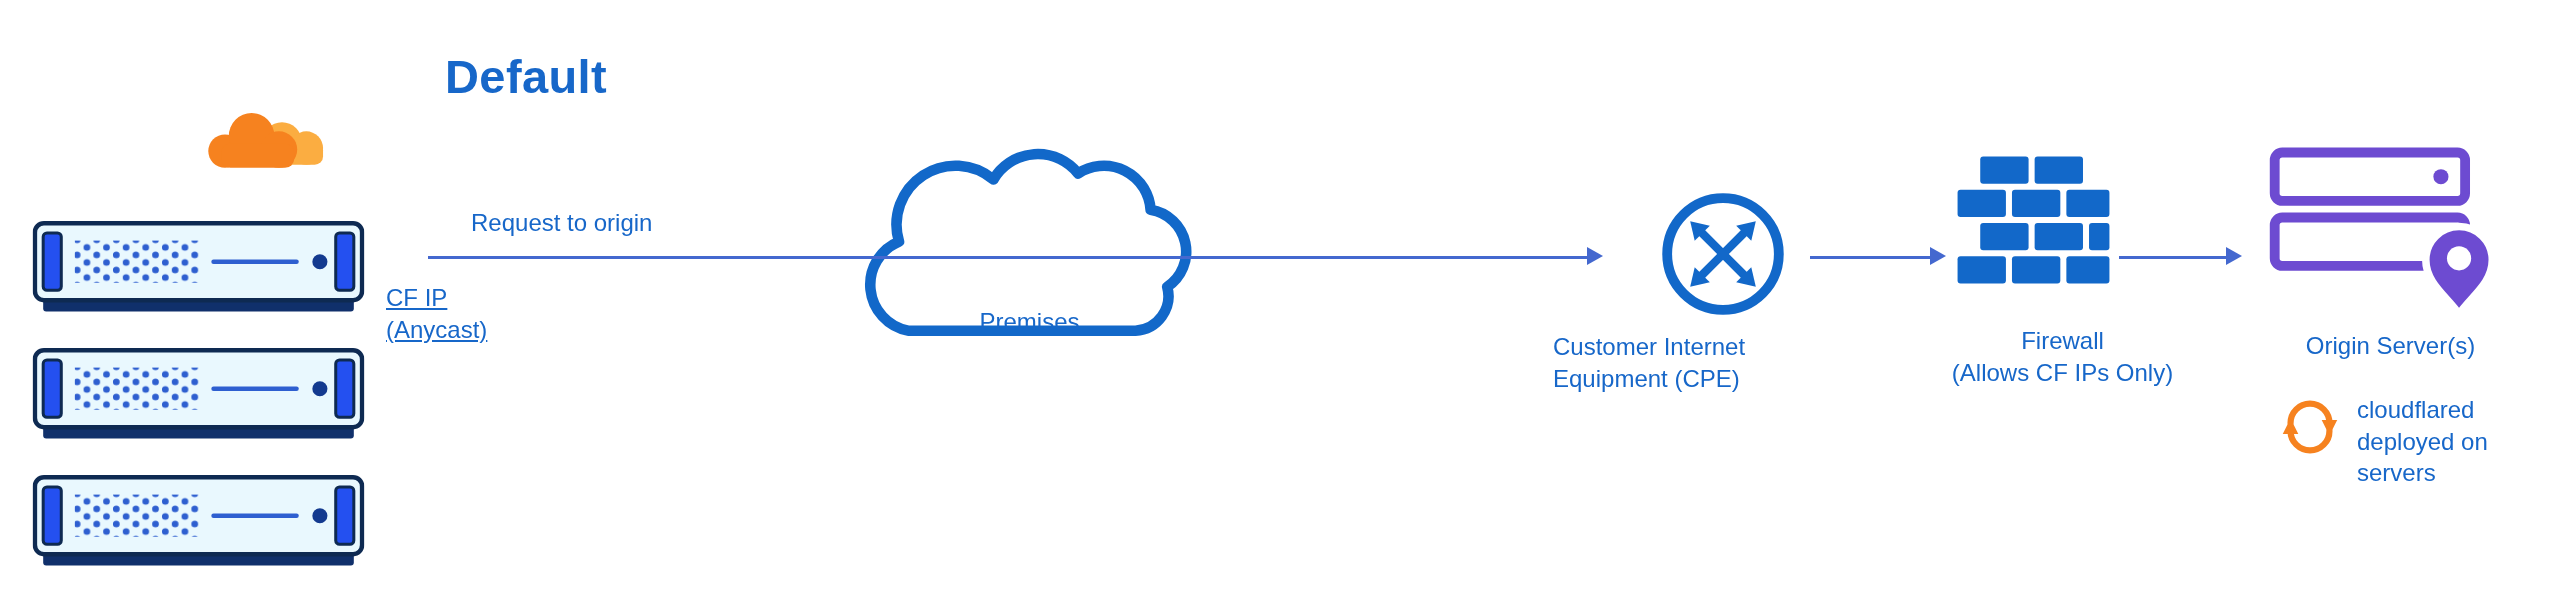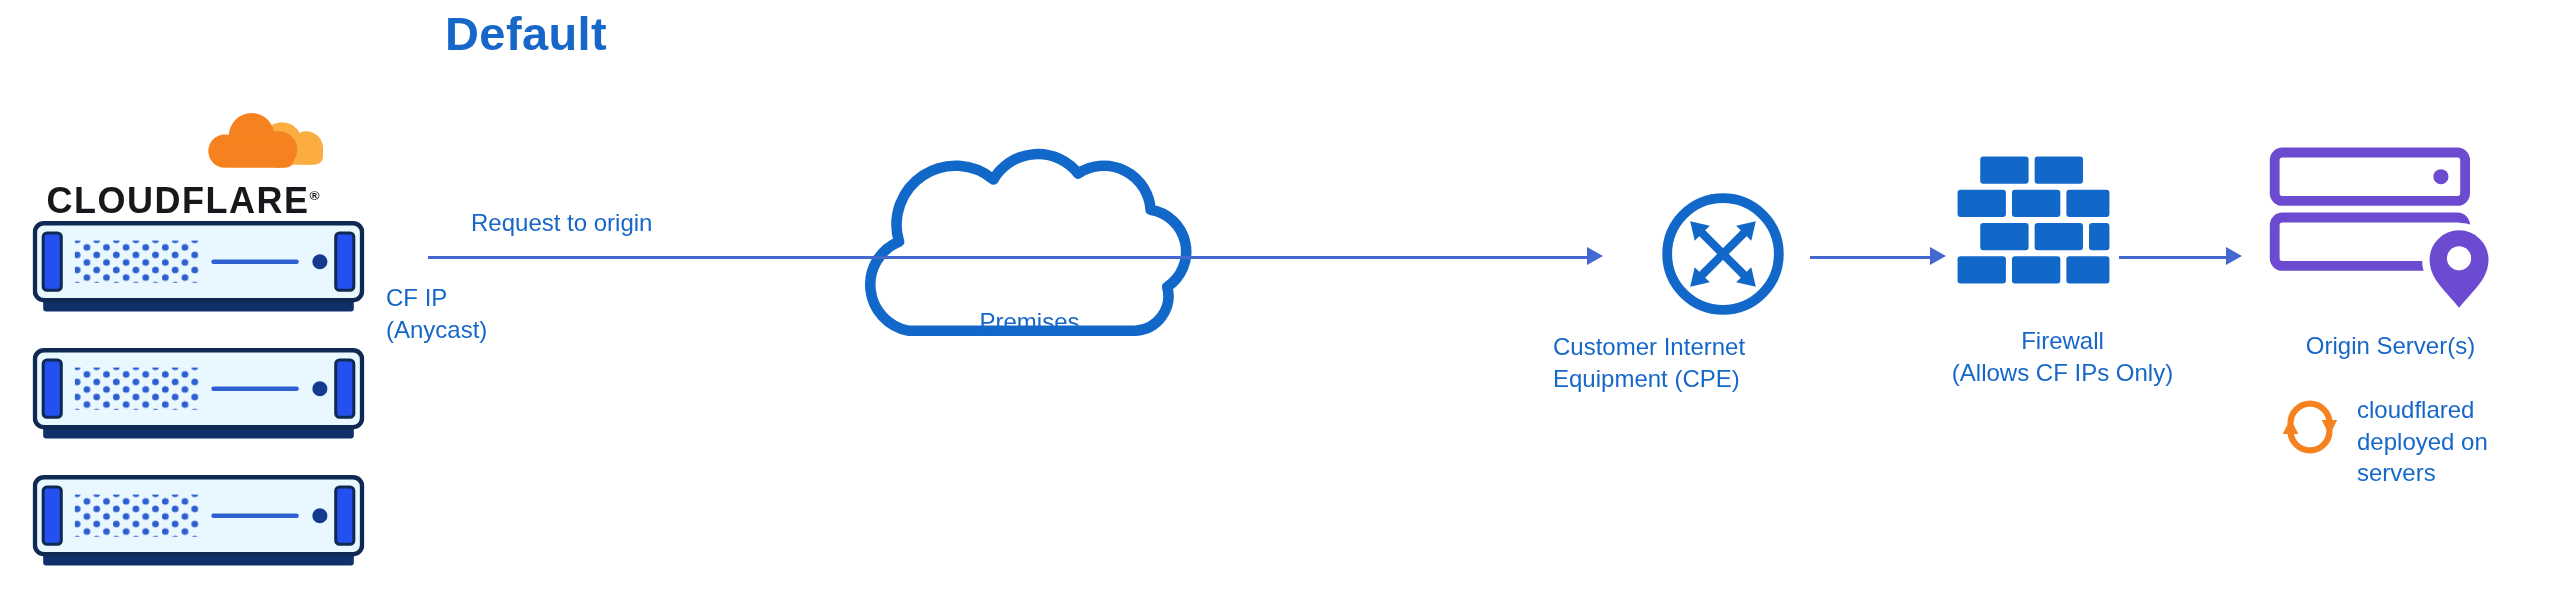--- a/index.html
+++ b/index.html
@@ -1,20 +1,20 @@
 <!DOCTYPE html>
 <html style="--text-blue: #1767c9; --line-blue: #4468cf; --icon-blue: #1268c9; --orange: #F6821F; --orange-light: #FBAD41; --purple: #6d4bd1; --wordmark-black: #17181c;font-size:12px"><head>
 <meta charset="utf-8">
 <style>
   * { margin:0; padding:0; box-sizing:border-box; }
   html,body { background:#ffffff; font-family:"Liberation Sans", sans-serif; }
   #canvas { position:relative; width:2576px; height:614px; background:#ffffff; overflow:hidden; }
   .abs { position:absolute; }
 
-  .title { color:var(--text-blue); font-size:47px; font-weight:700; letter-spacing:0.4px; }
+  .title { color:var(--text-blue); font-size:47px; font-weight:700; letter-spacing:0.4px;margin-top:43px; }
   .label { color:var(--text-blue); font-size:24px; line-height:1.32; white-space:pre-line; }
   .center { text-align:center; }
 
   .wordmark { color:var(--wordmark-black); font-weight:800; font-size:36px; letter-spacing:1.5px; white-space:nowrap; }
   .wordmark sup { font-size:0.38em; vertical-align:super; font-weight:700; }
 
   .line { position:absolute; height:3px; background:var(--line-blue); }
   .arrowhead { position:absolute; width:0; height:0;
                border-top:9.8px solid transparent; border-bottom:9.8px solid transparent;
                border-left:16.6px solid var(--line-blue); }
@@ -62,34 +62,33 @@
         <rect x="118" y="50" width="56" height="30" rx="11"></rect>
       </g>
       <g class="orange-fill">
         <circle cx="45" cy="62" r="22"></circle>
         <circle cx="80" cy="42" r="30"></circle>
         <circle cx="116" cy="60" r="24"></circle>
         <rect x="40" y="52" width="96" height="32" rx="12"></rect>
       </g>
     </svg>
 
-    <div class="abs wordmark" style="left:16.6px; top:82px;"><span>CLOUDFLARE</span><sup>®</sup></div>
 
     <svg class="abs" style="left:2.3px; top:123px;" width="333" height="95" viewBox="0 0 440 126">
         <use href="#icon-server"></use>
       </svg>
     <svg class="abs" style="left:2.3px; top:250px;" width="333" height="95" viewBox="0 0 440 126">
         <use href="#icon-server"></use>
       </svg>
     <svg class="abs" style="left:2.3px; top:377px;" width="333" height="95" viewBox="0 0 440 126">
         <use href="#icon-server"></use>
       </svg>
   </div>
 
-  <div class="abs label" style="left:386px; top:282px;">CF IP
+  <div class="abs label" style="left:386px; top:282px;text-decoration:underline;">CF IP
 (Anycast)</div>
 
   <div class="abs label" style="left:471px; top:207px;">Request to origin</div>
 
   <svg class="abs" style="left:817px; top:104px;" width="439" height="272" viewBox="0 0 580 360">
     <path d="M120,300 a62,62 0 0 1 -12,-118 a78,78 0 0 1 125,-82 a68,68 0 0 1 112,-8 a62,62 0 0 1 96,48 a56,56 0 0 1 22,102 a46,46 0 0 1 -42,58 z" fill="#ffffff" class="icon-blue-stroke" stroke-width="14" stroke-linejoin="round"></path>
   </svg>
 
   <div class="line" style="left:428px; top:256px; width:1159px;"></div>
   <div class="arrowhead" style="left:1587px; top:247px;"></div>

